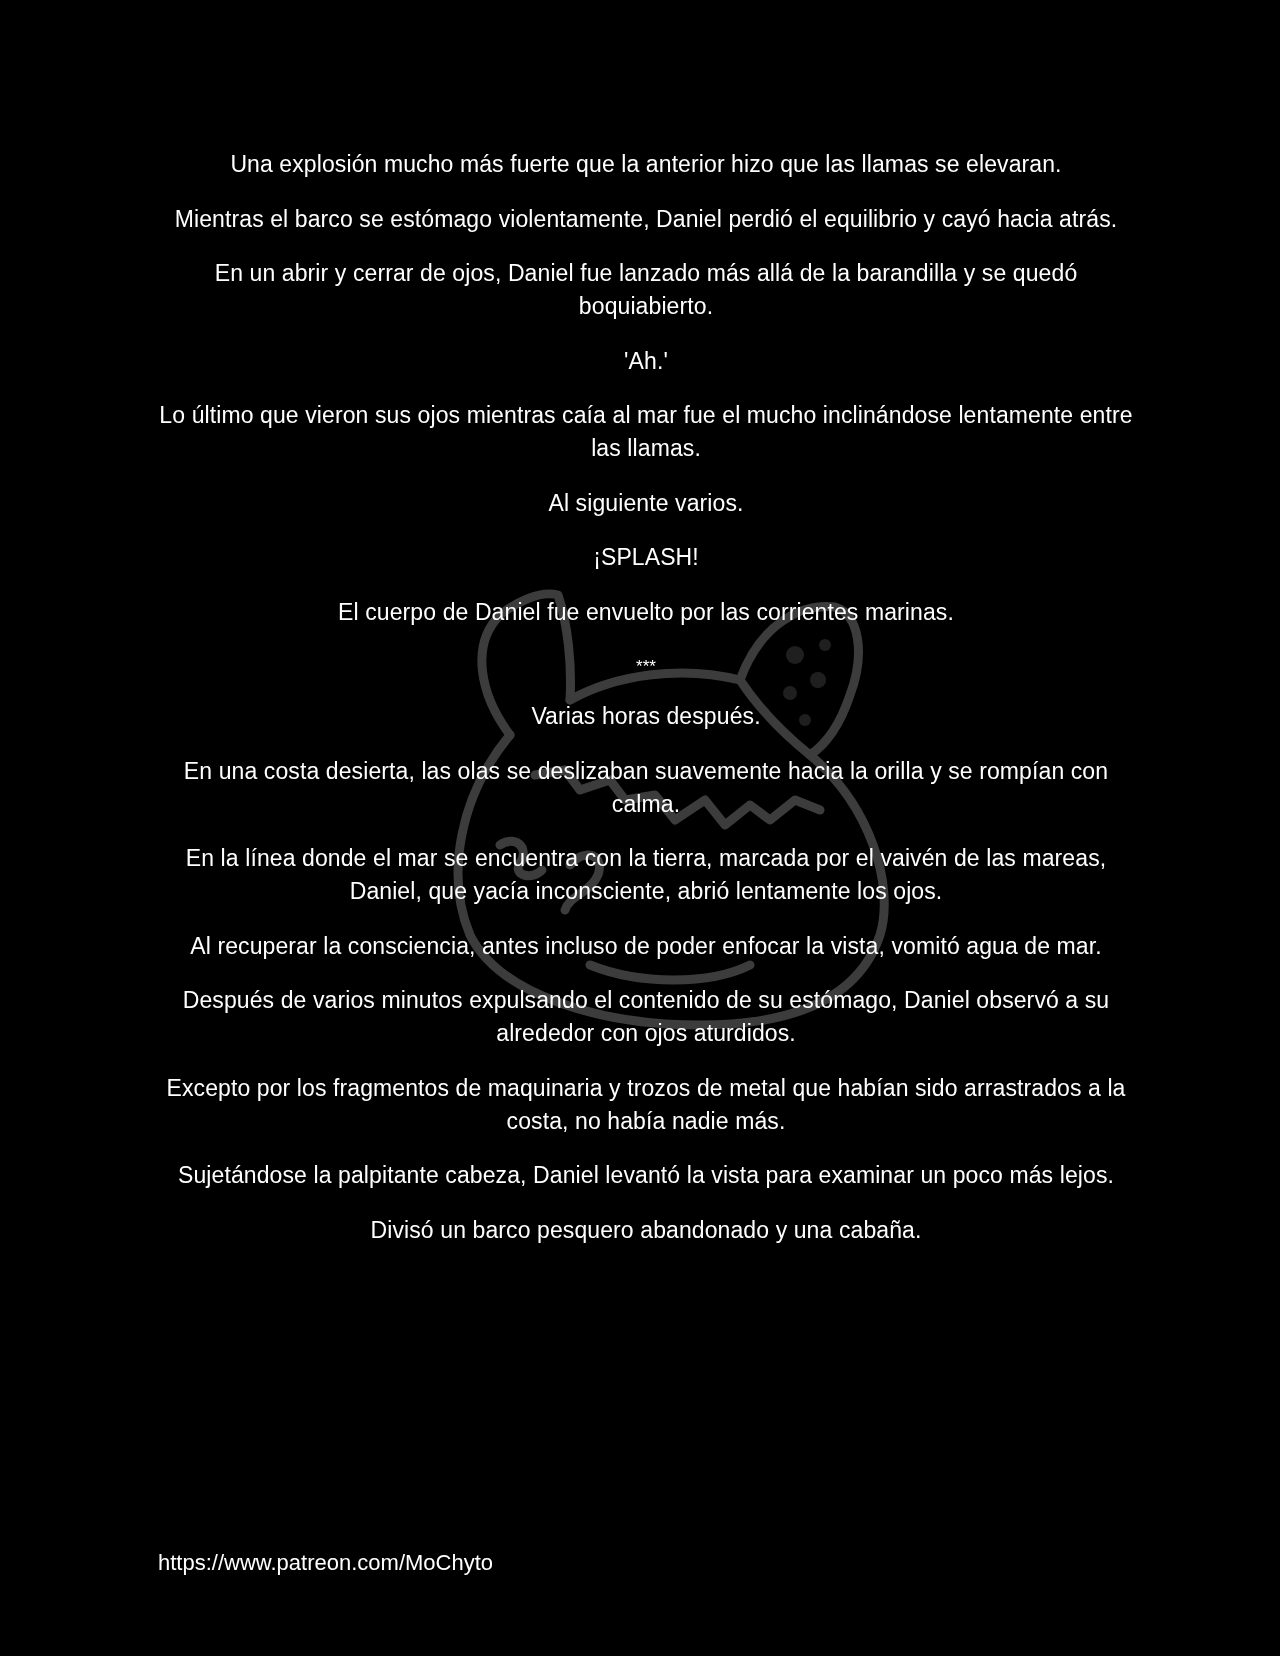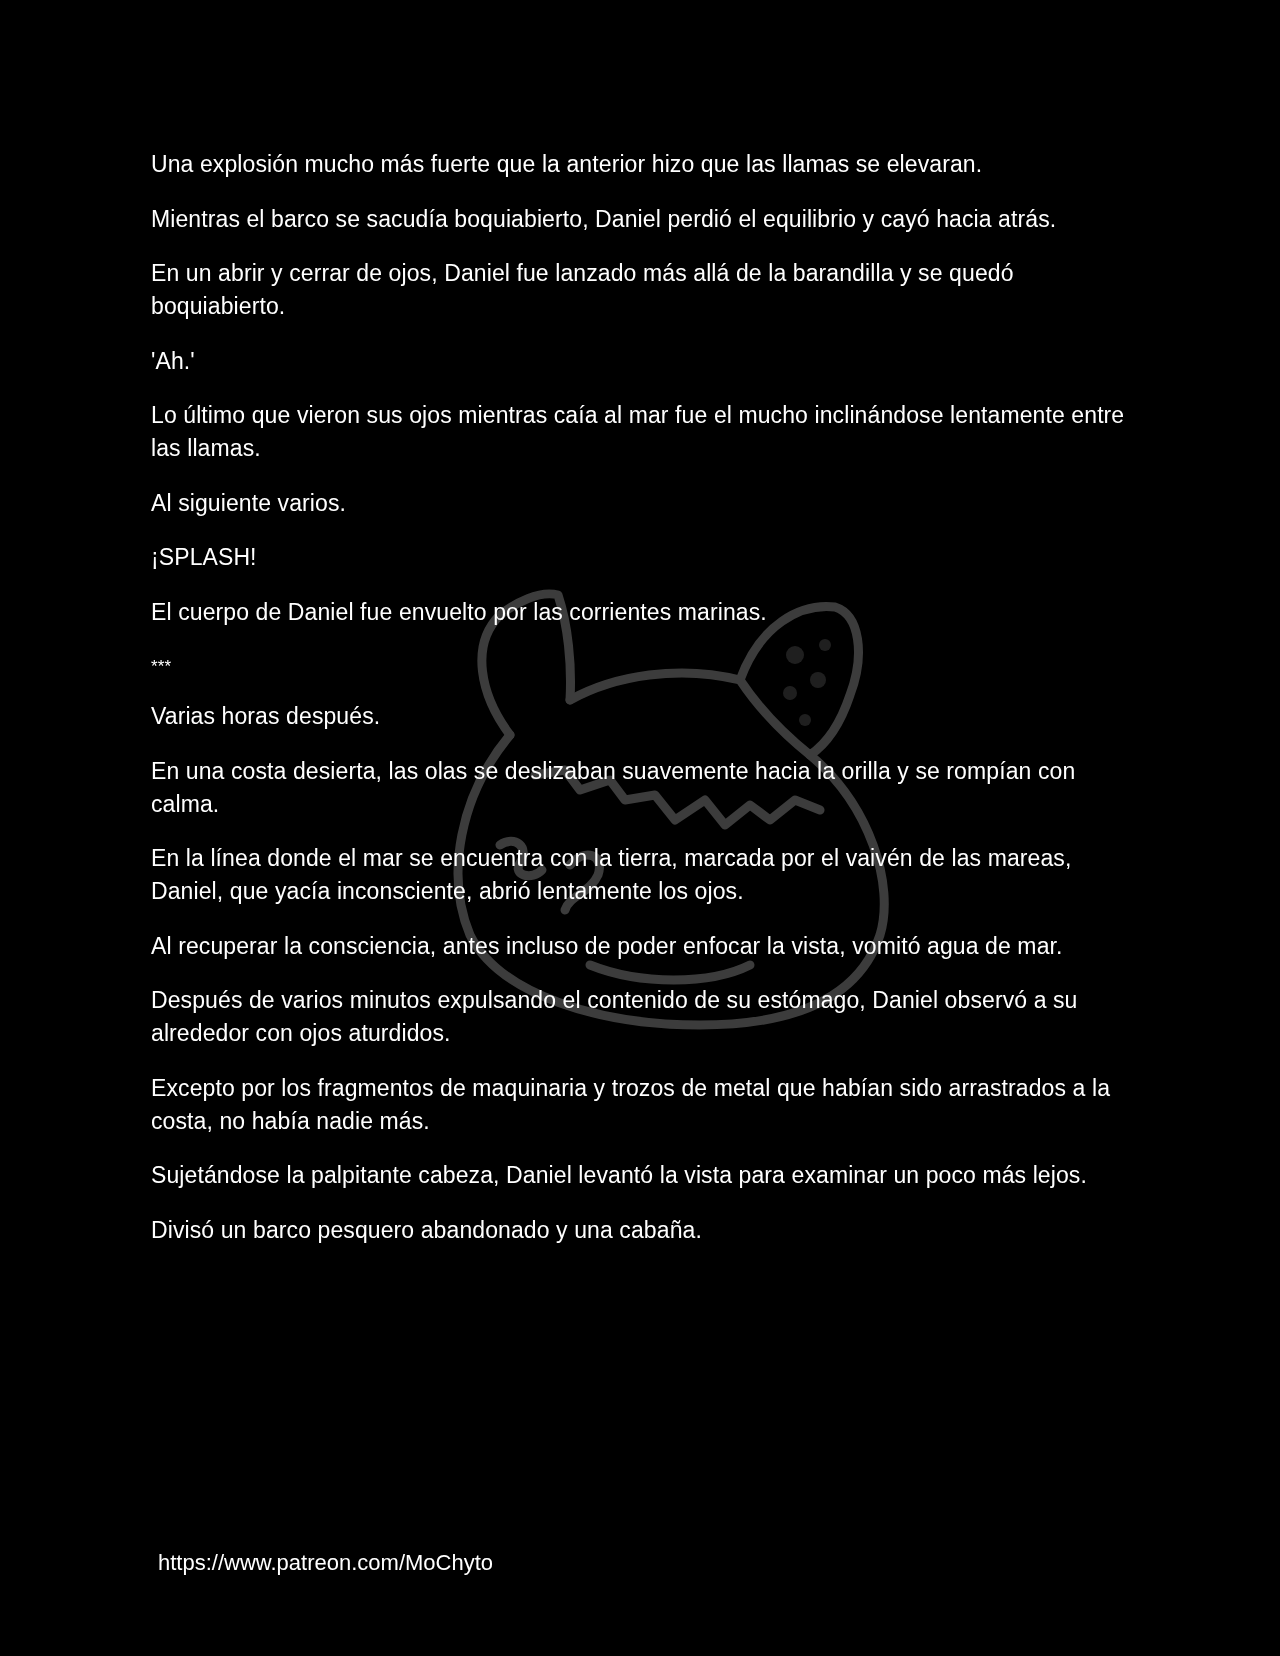--- a/index.html
+++ b/index.html
@@ -38,20 +38,21 @@
       width: 990px;
     }
     .para {
       font-size: 23px;
       line-height: 33px;
       margin: 0 0 21.5px 0;
       letter-spacing: 0.1px;
       color: #ffffff;
       position: relative;
       z-index: 2;
+      text-align: center;
     }
     .para.separator {
       font-size: 17px;
       line-height: 33px;
       margin-bottom: 17px;
     }
     .footer {
       position: absolute;
       left: 158px;
       top: 1548px;
@@ -87,21 +88,21 @@
       <circle cx="355" cy="70" r="9"></circle>
       <circle cx="378" cy="95" r="8"></circle>
       <circle cx="350" cy="108" r="7"></circle>
       <circle cx="385" cy="60" r="6"></circle>
       <circle cx="365" cy="135" r="6"></circle>
     </g>
   </svg>
 
   <div class="content">
     <p class="para">Una explosión mucho más fuerte que la anterior hizo que las llamas se elevaran.</p>
-    <p class="para">Mientras el barco se sacudía boquiabierto, Daniel perdió el equilibrio y cayó hacia atrás.</p>
+    <p class="para">Mientras el barco se estómago violentamente, Daniel perdió el equilibrio y cayó hacia atrás.</p>
     <p class="para">En un abrir y cerrar de ojos, Daniel fue lanzado más allá de la barandilla y se quedó boquiabierto.</p>
     <p class="para">'Ah.'</p>
     <p class="para">Lo último que vieron sus ojos mientras caía al mar fue el mucho inclinándose lentamente entre las llamas.</p>
     <p class="para">Al siguiente varios.</p>
     <p class="para">¡SPLASH!</p>
     <p class="para">El cuerpo de Daniel fue envuelto por las corrientes marinas.</p>
     <p class="para separator">***</p>
     <p class="para">Varias horas después.</p>
     <p class="para">En una costa desierta, las olas se deslizaban suavemente hacia la orilla y se rompían con calma.</p>
     <p class="para">En la línea donde el mar se encuentra con la tierra, marcada por el vaivén de las mareas, Daniel, que yacía inconsciente, abrió lentamente los ojos.</p>

